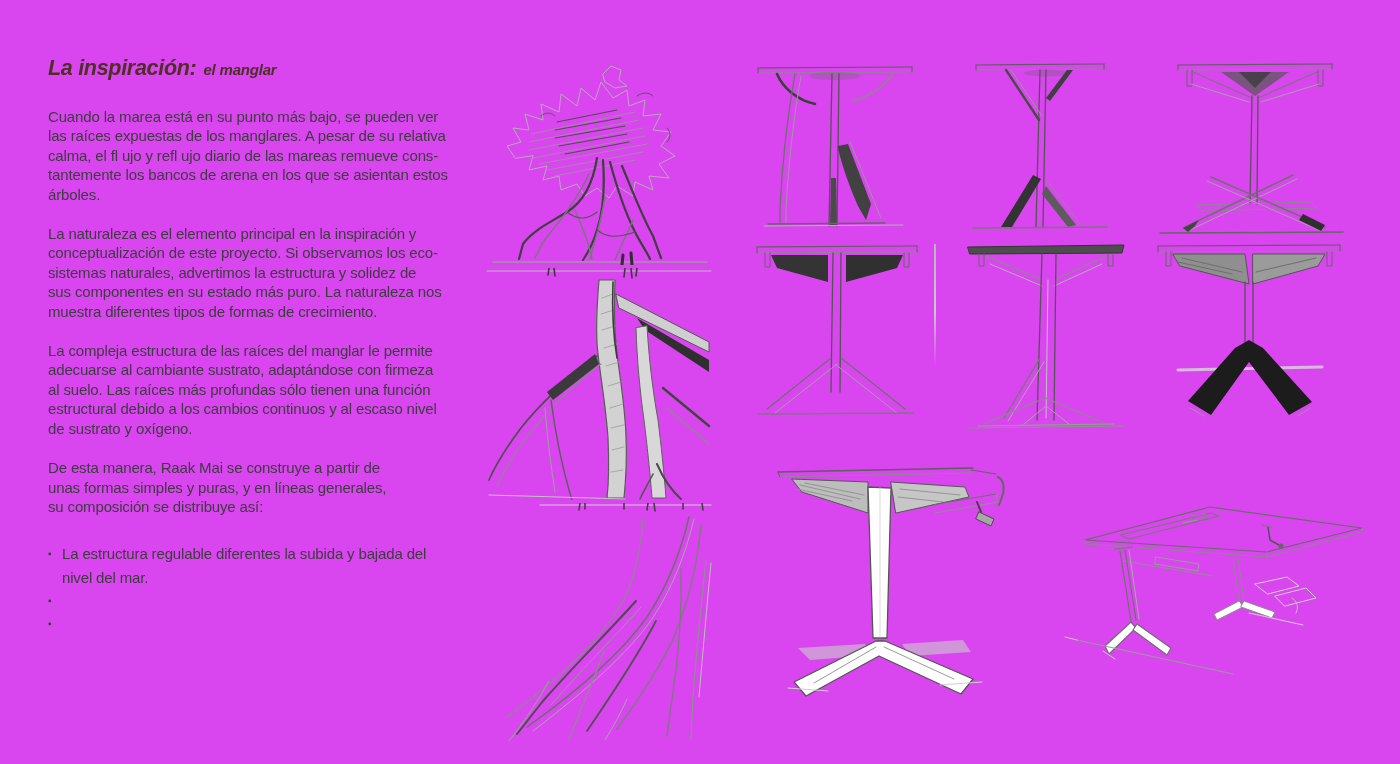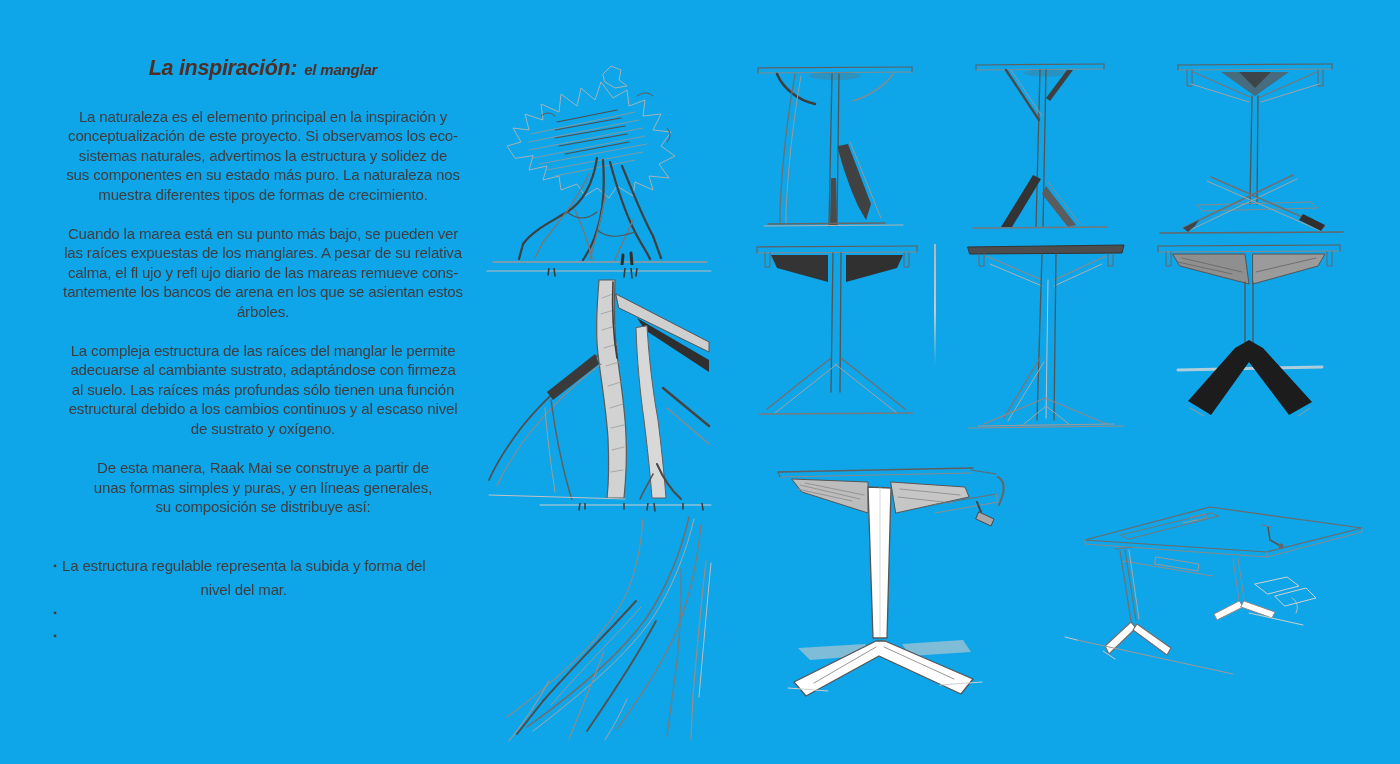--- a/index.html
+++ b/index.html
@@ -1,35 +1,35 @@
 <!DOCTYPE html>
 <html><head>
 <meta charset="utf-8">
 <style>
   html,body{margin:0;padding:0;}
   body{
     width:1400px;height:764px;position:relative;overflow:hidden;
     background:#ffffff;
     font-family:"Liberation Sans",sans-serif;
   }
-  .page{position:absolute;inset:0;background:#0ea5e9;text-align:center;}
+  .page{position:absolute;inset:0;background:#d946ef;}
   
   .text-col{position:absolute;left:48px;top:46px;width:430px;color:#3d3d3f;}
   .title-line{margin:0 0 24px 0;white-space:nowrap;}
   .title-main{
     font-size:21.5px;font-weight:700;font-style:italic;letter-spacing:-0.3px;
   }
   .title-sub{
     font-size:15px;font-weight:700;font-style:italic;margin-left:7px;letter-spacing:-0.2px;
   }
   .para{
     margin:0 0 20px 0;font-size:15px;line-height:19.4px;letter-spacing:-0.15px;
     white-space:pre-line;color:#3d3d3f;
   }
-  .para.last{margin-bottom:38px;}
+  .para.last{margin-bottom:26px;}
   .bullet-list{margin:0;padding:0;list-style:none;}
   .bullet-item{
     display:flex;align-items:flex-start;font-size:15px;line-height:23.2px;
     letter-spacing:-0.15px;color:#3d3d3f;
   }
   .bullet-marker{
     flex:0 0 auto;width:14px;font-size:10px;line-height:23.2px;color:#3d3d3f;
   }
   .bullet-text{white-space:pre-line;}
   
@@ -42,42 +42,42 @@
 </style>
 </head>
 <body>
 
 <div class="page">
 
   <div class="text-col">
     <h1 class="title-line">
       <span class="title-main" style="color: rgb(78, 47, 39);">La inspiración:</span><span class="title-sub" style="color: rgb(78, 47, 39);">el manglar</span>
     </h1>
+    <p class="para">Cuando la marea está en su punto más bajo, se pueden ver
+las raíces expuestas de los manglares. A pesar de su relativa
+calma, el fl ujo y refl ujo diario de las mareas remueve cons-
+tantemente los bancos de arena en los que se asientan estos
+árboles.</p>
     <p class="para">La naturaleza es el elemento principal en la inspiración y
 conceptualización de este proyecto. Si observamos los eco-
 sistemas naturales, advertimos la estructura y solidez de
 sus componentes en su estado más puro. La naturaleza nos
 muestra diferentes tipos de formas de crecimiento.</p>
-    <p class="para">Cuando la marea está en su punto más bajo, se pueden ver
-las raíces expuestas de los manglares. A pesar de su relativa
-calma, el fl ujo y refl ujo diario de las mareas remueve cons-
-tantemente los bancos de arena en los que se asientan estos
-árboles.</p>
     <p class="para">La compleja estructura de las raíces del manglar le permite
 adecuarse al cambiante sustrato, adaptándose con firmeza
 al suelo. Las raíces más profundas sólo tienen una función
 estructural debido a los cambios continuos y al escaso nivel
 de sustrato y oxígeno.</p>
     <p class="para last">De esta manera, Raak Mai se construye a partir de
 unas formas simples y puras, y en líneas generales,
 su composición se distribuye así:</p>
     <ul class="bullet-list">
       <li class="bullet-item">
         <span class="bullet-marker">▪</span>
-        <span class="bullet-text">La estructura regulable representa la subida y forma del
+        <span class="bullet-text">La estructura regulable diferentes la subida y bajada del
 nivel del mar.</span>
       </li>
       <li class="bullet-item">
         <span class="bullet-marker">▪</span>
       </li>
       <li class="bullet-item">
         <span class="bullet-marker">▪</span>
       </li>
     </ul>
   </div>

